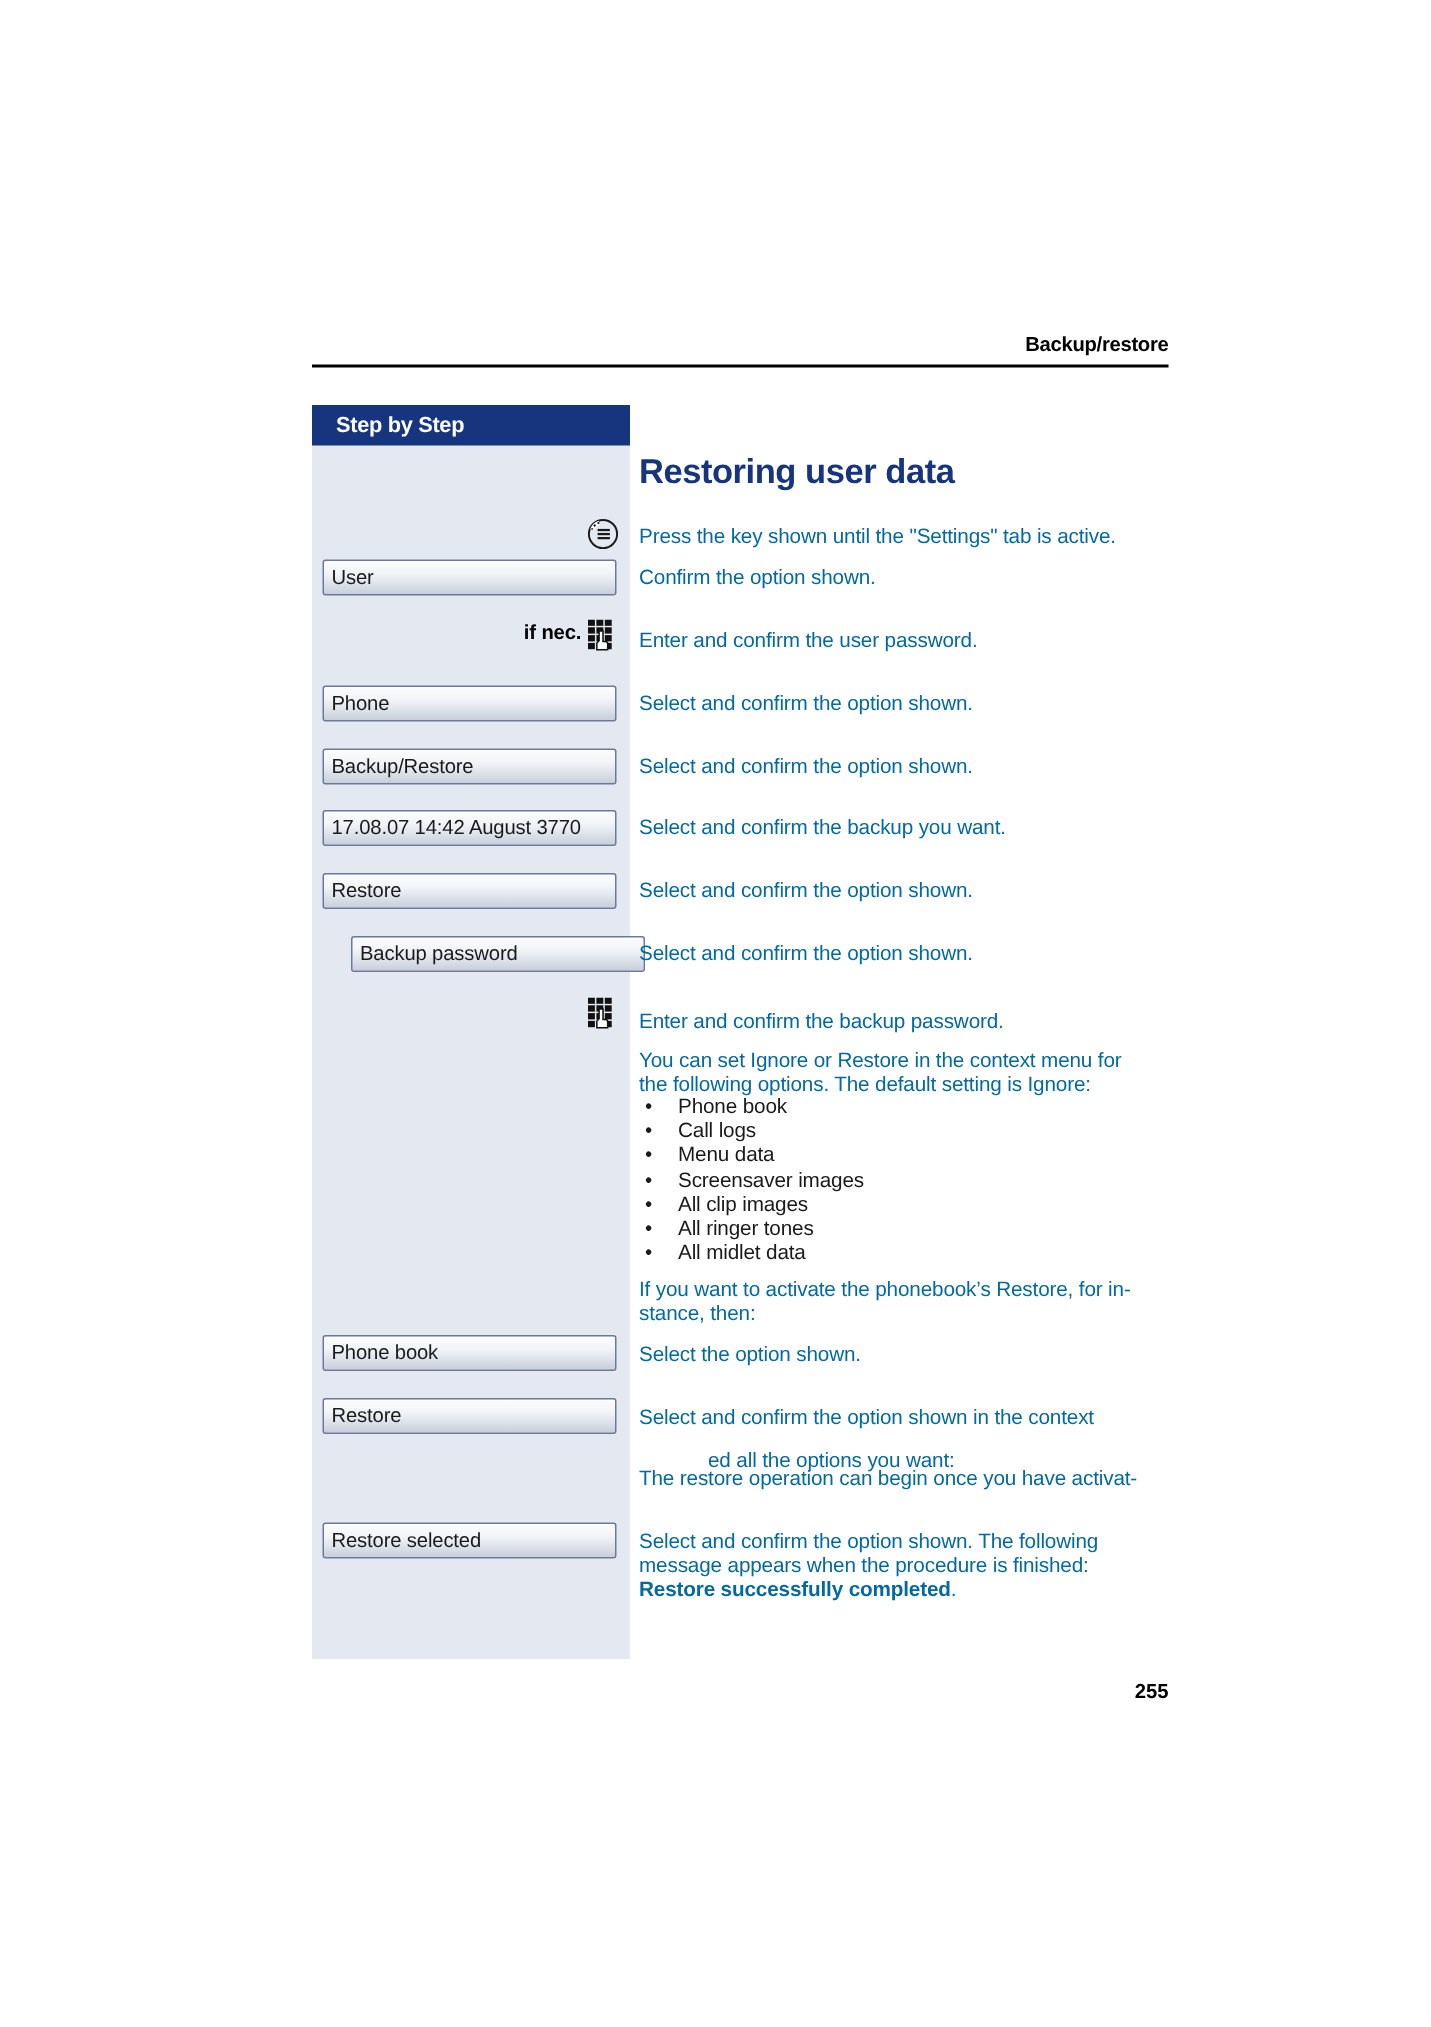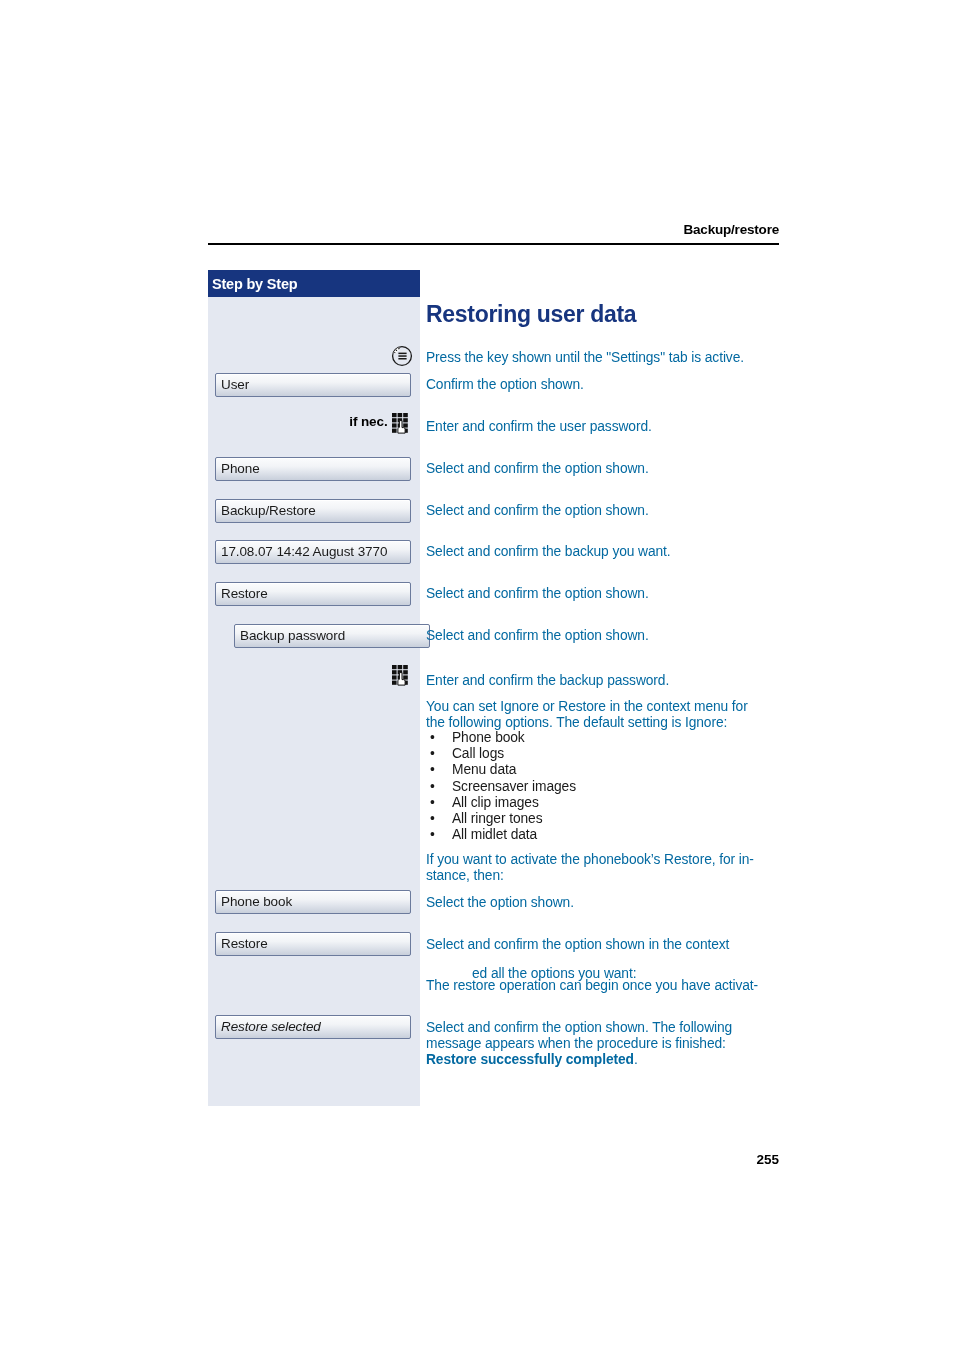--- a/index.html
+++ b/index.html
@@ -56,21 +56,21 @@
   .sidebar-header {
     position: absolute;
     left: 0; top: 0;
     width: 212px;
     height: 27px;
     background: #17357f;
     box-sizing: border-box;
   }
   .sidebar-header-label {
     position: absolute;
-    left: 4px;
+    left: 16px;
     top: 5px;
     color: #ffffff;
     font-size: 14.5px;
     font-weight: bold;
     letter-spacing: -0.2px;
     line-height: 18px;
   }
 
   
   .step-btn {
@@ -171,21 +171,20 @@
   
   .page-number {
     position: absolute;
     left: 700px;
     top: 1120px;
     width: 79px;
     text-align: right;
     font-size: 13.5px;
     font-weight: bold;
     color: #000;
-    margin-top: 32px;
   }
 </style>
 </head>
 <body>
 
 <div class="page">
 
   <div class="header-area">
     <div class="header-title">Backup/restore</div>
     <div class="header-rule"></div>
@@ -227,21 +226,21 @@
     <div class="step-btn" style="top:270px;">17.08.07 14:42 August 3770</div>
 
     <div class="step-btn" style="top:312px;">Restore</div>
 
     <div class="step-btn" style="top:354px;margin-left:19px;">Backup password</div>
 
     <div class="step-btn" style="top:620px;">Phone book</div>
 
     <div class="step-btn" style="top:662px;">Restore</div>
 
-    <div class="step-btn" style="top:745px;font-style:italic;">Restore selected</div>
+    <div class="step-btn" style="top:745px;">Restore selected</div>
   </div>
 
   <div class="gutter-icon" style="left:391px; top:345px;">
     <svg width="22" height="22" viewBox="0 0 22 22">
       <circle cx="11" cy="11" r="9.4" fill="none" stroke="#1a1a1a" stroke-width="1.3"></circle>
       <path d="M8.6 3.4 a8.6 8.6 0 0 0 -5.0 4.6" fill="none" stroke="#ffffff" stroke-width="2.6"></path>
       <path d="M8.6 3.4 a8.6 8.6 0 0 0 -5.0 4.6" fill="none" stroke="#1a1a1a" stroke-width="1.2" stroke-dasharray="1.4 1.6"></path>
       <g fill="#1a1a1a">
         <rect x="7.4" y="7.6" width="8.2" height="1.5"></rect>
         <rect x="7.4" y="10.3" width="8.2" height="1.5"></rect>

